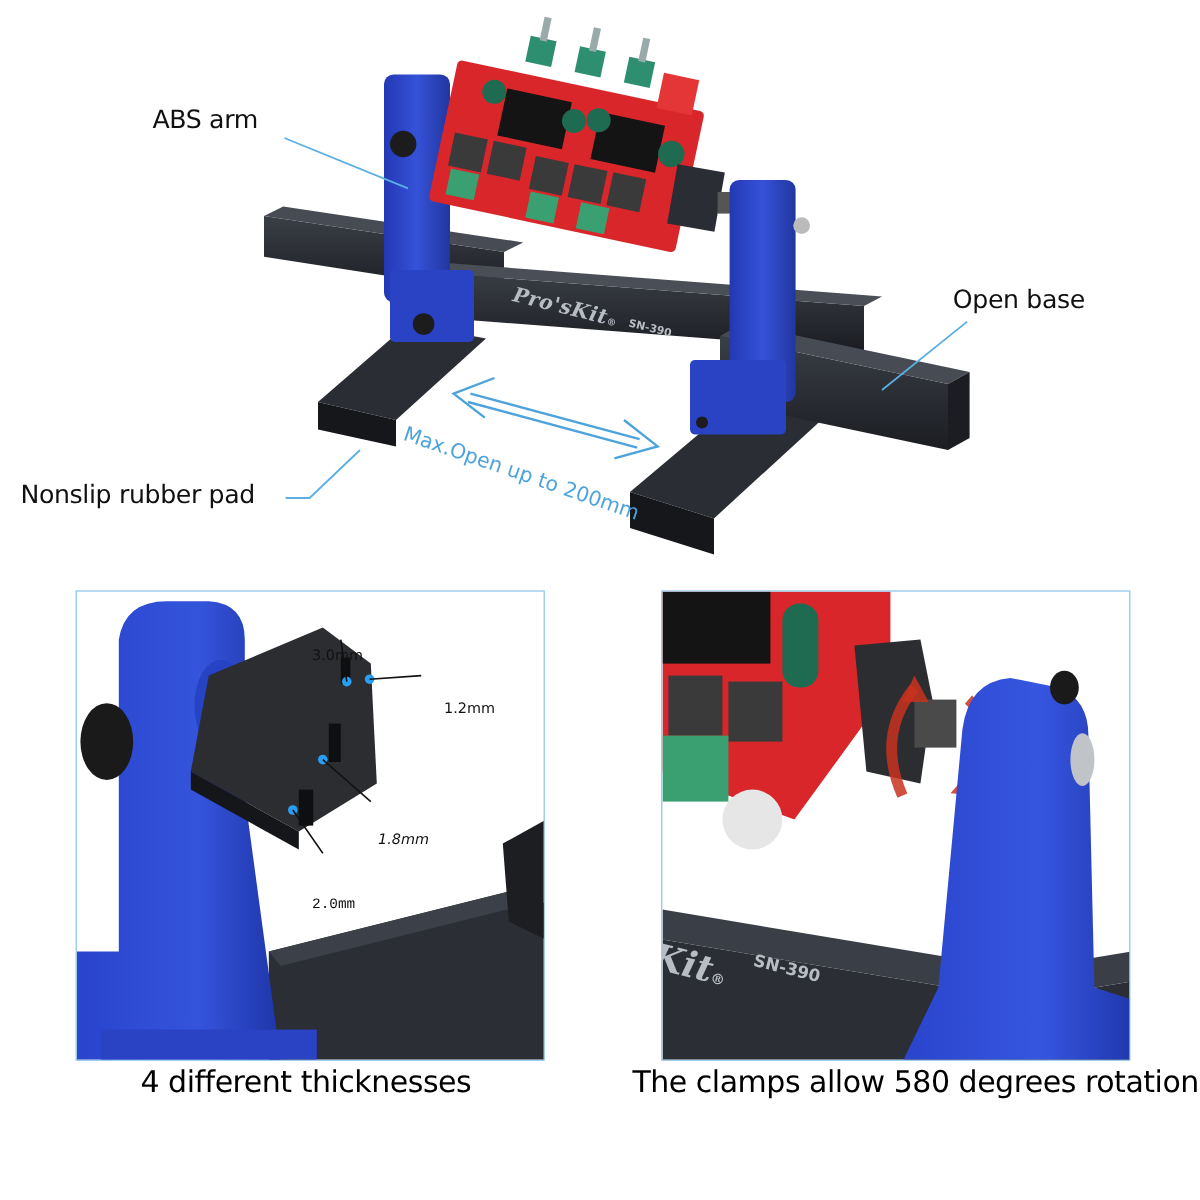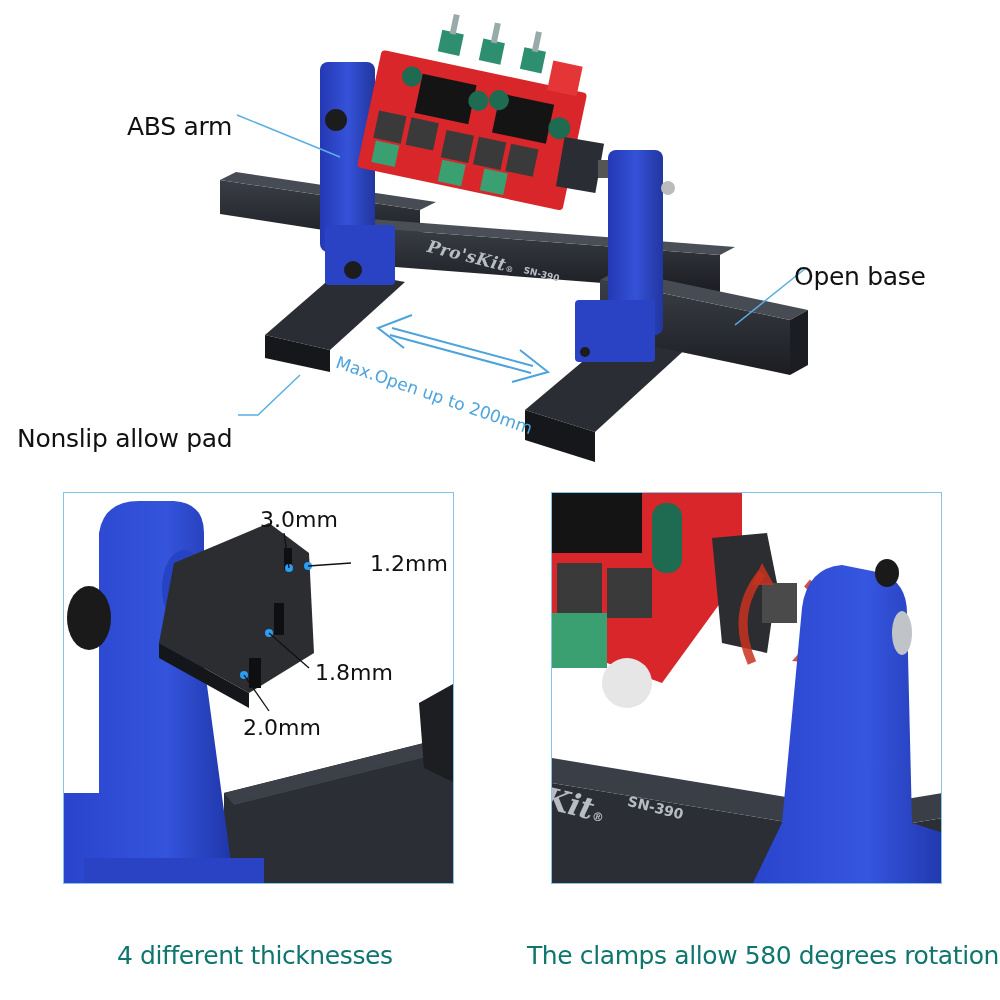--- a/index.html
+++ b/index.html
@@ -1,19 +1,19 @@
 <!DOCTYPE html>
 <html><head>
 <meta charset="utf-8">
 <style>
   * { box-sizing: border-box; margin: 0; padding: 0; }
   html, body { width: 1000px; height: 1000px; background: #ffffff; overflow: hidden; }
   body { position: relative; font-family: "DejaVu Sans", "Liberation Sans", sans-serif; color: #111; }
 
-  .label { position: absolute; font-size: 25px; color: #111; white-space: nowrap; letter-spacing: -0.3px; margin-top: 24px; }
+  .label { position: absolute; font-size: 21px; color: #111; white-space: nowrap; letter-spacing: -0.3px; }
   .leader { position: absolute; left: 0; top: 0; width: 1000px; height: 1000px; pointer-events: none; }
 
   
   .hero { position: absolute; left: 0; top: 0; width: 1000px; height: 480px; }
   .hero svg { position: absolute; left: 0; top: 0; }
 
   .dim-text {
     position: absolute; left: 340px; top: 352px; font-size: 17px; color: #4da3dc;
     transform: rotate(19deg); transform-origin: left top; white-space: nowrap;
   }
@@ -21,22 +21,22 @@
     font-family: "DejaVu Serif", serif; font-style: italic; font-weight: bold; color: #b8bcc4; font-size: 17px; letter-spacing: 0.5px; }
   .model { position: absolute; left: 525px; top: 265px; transform: rotate(14deg); transform-origin: left top;
     font-size: 9px; color: #b8bcc4; font-weight: bold; }
 
   
   .panel { position: absolute; top: 492px; width: 391px; height: 392px; border: 1.5px solid #86c3ea; overflow: hidden; background: #fff; }
   .panel-left { left: 63px; }
   .panel-right { left: 551px; }
   .panel svg { position: absolute; left: 0; top: 0; }
 
-  .mm { position: absolute; font-size: 22px; color: #111; white-space: nowrap; }
-  .caption { position: absolute; top: 941px; font-size: 25px; color: #0f766e; white-space: nowrap; letter-spacing: -0.4px; }
+  .mm { position: absolute; font-size: 12px; color: #111; white-space: nowrap; margin-top: 32px; }
+  .caption { position: absolute; top: 887px; font-size: 25px; color: #000000; white-space: nowrap; letter-spacing: -0.4px; }
   .panel .brand2 { position: absolute; left: -4px; top: 287px; transform: rotate(14deg); transform-origin: left top;
     font-family: "DejaVu Serif", serif; font-style: italic; font-weight: bold; color: #b8bcc4; font-size: 30px; }
   .panel .model2 { position: absolute; left: 78px; top: 300px; transform: rotate(14deg); transform-origin: left top;
     font-size: 14px; color: #b8bcc4; font-weight: bold; }
 </style>
 </head>
 <body>
 
 <div class="hero">
   <svg width="1000" height="480" viewBox="0 0 1000 480">
@@ -131,21 +131,21 @@
 </div>
 
 <svg class="leader" viewBox="0 0 1000 1000">
   <line x1="237" y1="115" x2="340" y2="157" stroke="#5aafe3" stroke-width="1.5"></line>
   <line x1="806" y1="268" x2="735" y2="325" stroke="#5aafe3" stroke-width="1.5"></line>
   <polyline points="238,415 258,415 300,375" fill="none" stroke="#5aafe3" stroke-width="1.5"></polyline>
 </svg>
 
 <div class="label" style="left:127px; top:88px;">ABS arm</div>
 <div class="label" style="left:794px; top:238px;">Open base</div>
-<div class="label" style="left:17px; top:400px;">Nonslip allow pad</div>
+<div class="label" style="left:17px; top:400px;">Nonslip rubber pad</div>
 
 <div class="panel panel-left">
   <svg width="391" height="392" viewBox="0 0 391 392">
     <defs>
       <linearGradient id="pBlue" x1="0" y1="0" x2="1" y2="0">
         <stop offset="0" stop-color="#2a44cc"></stop>
           <stop offset="0.6" stop-color="#3454dc"></stop>
           <stop offset="1" stop-color="#1f35a8"></stop>
       </linearGradient>
     </defs>
@@ -176,22 +176,22 @@
 
     <g stroke="#111" stroke-width="1.3" fill="none">
       <line x1="225" y1="75" x2="220" y2="40"></line>
       <line x1="244" y1="73" x2="287" y2="70"></line>
       <line x1="205" y1="140" x2="245" y2="175"></line>
       <line x1="180" y1="182" x2="205" y2="218"></line>
     </g>
   </svg>
   <div class="mm" style="left:196px; top:14px;">3.0mm</div>
   <div class="mm" style="left:306px; top:58px;">1.2mm</div>
-  <div class="mm" style="left:251px; top:167px;">1.8mm</div>
-  <div class="mm" style="left:179px; top:222px;">2.0mm</div>
+  <div class="mm" style="left:251px; top:167px;font-style:italic;">1.8mm</div>
+  <div class="mm" style="left:196px; top:222px;font-family:Liberation Mono, monospace;">2.0mm</div>
 </div>
 
 <div class="panel panel-right">
   <svg width="391" height="392" viewBox="0 0 391 392">
     <defs>
       <linearGradient id="rBlue" x1="0" y1="0" x2="1" y2="0">
         <stop offset="0" stop-color="#2a44cc"></stop>
           <stop offset="0.6" stop-color="#3656e0"></stop>
           <stop offset="1" stop-color="#2138ae"></stop>
       </linearGradient>

